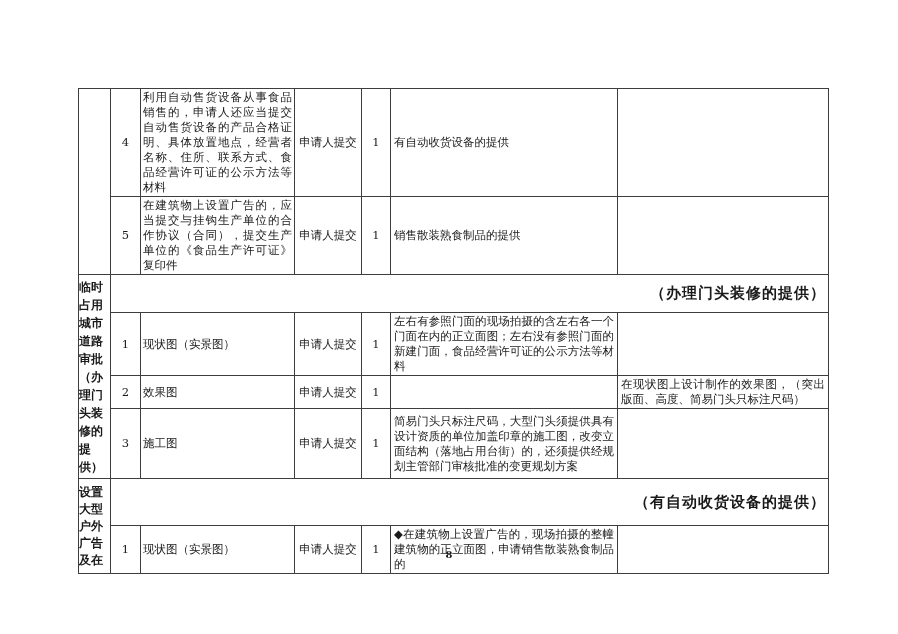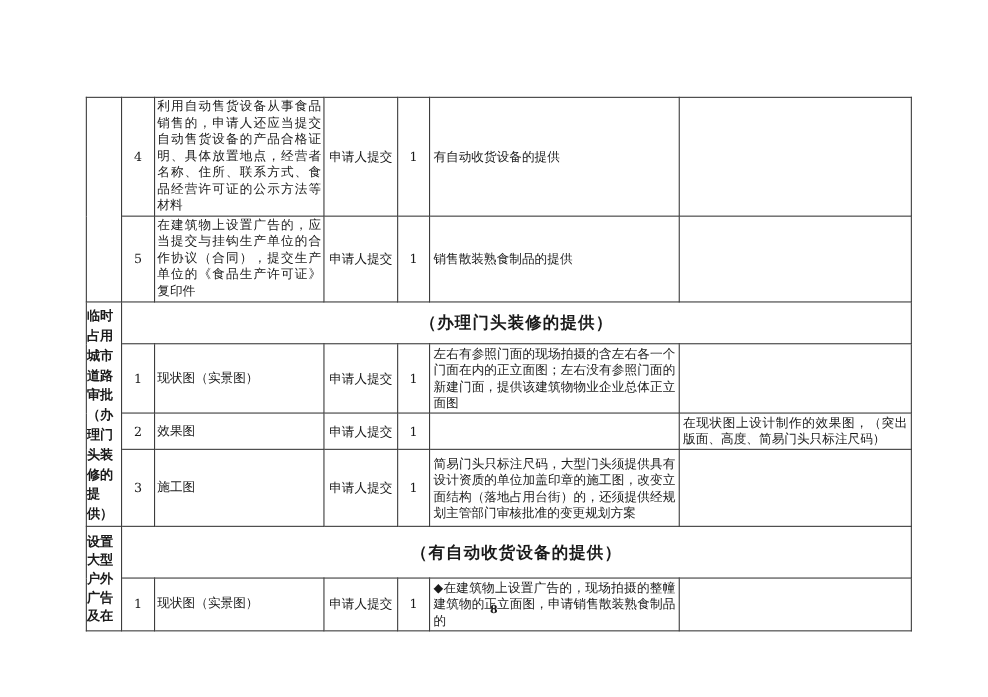--- a/index.html
+++ b/index.html
@@ -36,21 +36,21 @@
   td.c-note   { text-align: justify; text-align-last: left; padding: 1px 3px; }
   td.c-side {
     font-weight: bold;
     font-size: 12px;
     line-height: 18px;
     white-space: pre-line;
     padding: 0;
   }
   td.c-side-sm { line-height: 17px; }
   td.c-section {
-    text-align: center;
+    text-align: right;
     font-weight: bold;
     font-size: 15px;
     letter-spacing: 1px;
   }
   tr.r4 { height: 102px; }
   tr.r5 { height: 65px;  }
   tr.h1 { height: 38px;  }
   tr.ra { height: 48px;  }
   tr.rb { height: 32px;  }
   tr.rc { height: 70px;  }
@@ -111,21 +111,21 @@
 头装
 修的
 提供）</td>
     <td class="c-section" colspan="6">（办理门头装修的提供）</td>
   </tr>
   <tr class="ra">
     <td class="c-no">1</td>
     <td class="c-mat">现状图（实景图）</td>
     <td class="c-submit">申请人提交</td>
     <td class="c-count">1</td>
-    <td class="c-desc">左右有参照门面的现场拍摄的含左右各一个门面在内的正立面图；左右没有参照门面的新建门面，提供该建筑物物业企业总体正立面图</td>
+    <td class="c-desc">左右有参照门面的现场拍摄的含左右各一个门面在内的正立面图；左右没有参照门面的新建门面，食品经营许可证的公示方法等材料</td>
     <td class="c-note"></td>
   </tr>
   <tr class="rb">
     <td class="c-no">2</td>
     <td class="c-mat">效果图</td>
     <td class="c-submit">申请人提交</td>
     <td class="c-count">1</td>
     <td class="c-desc"></td>
     <td class="c-note">在现状图上设计制作的效果图，（突出版面、高度、简易门头只标注尺码）</td>
   </tr>

